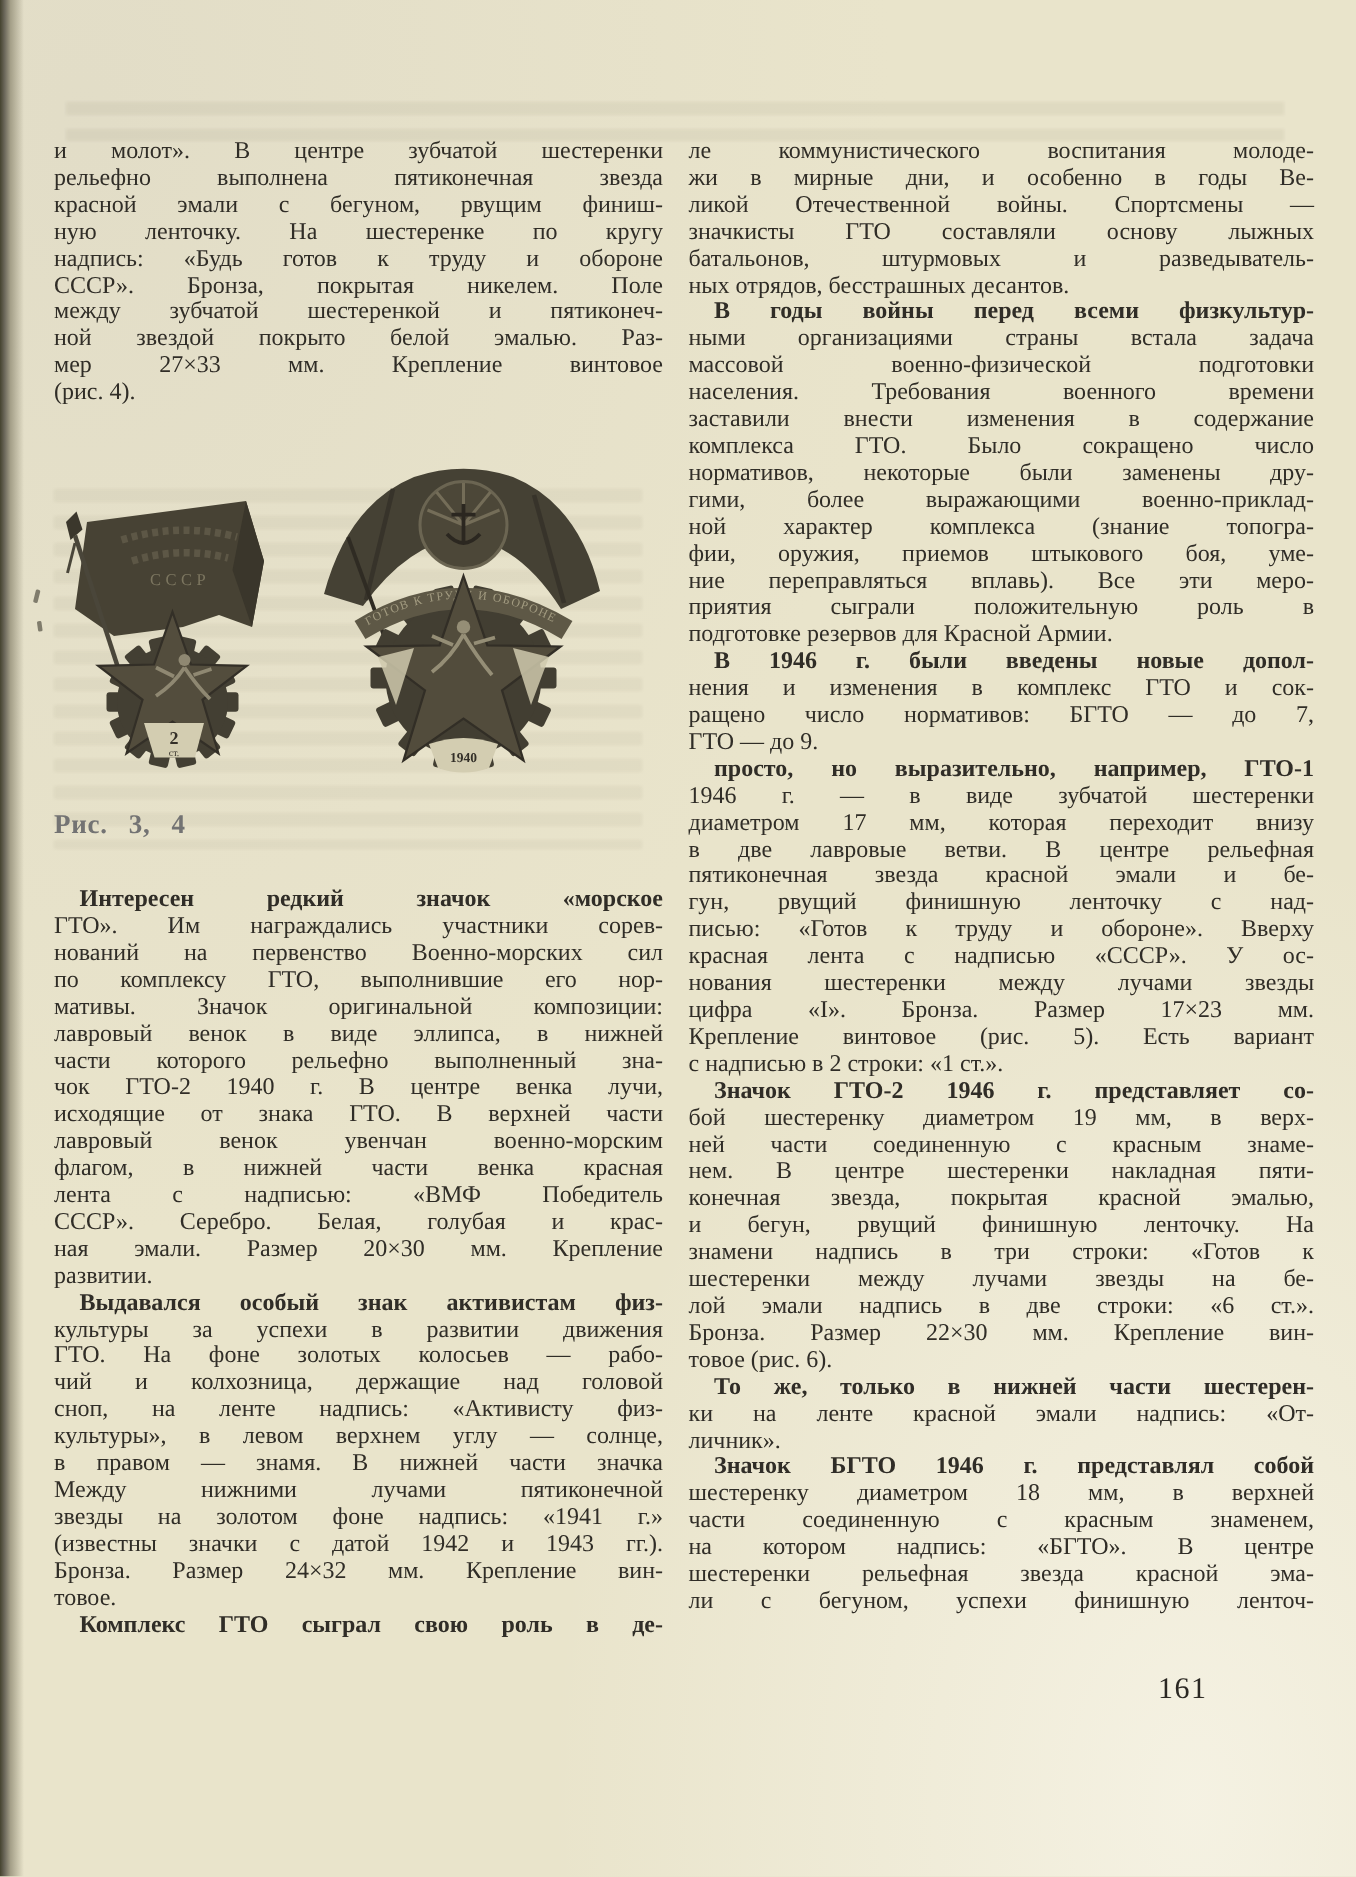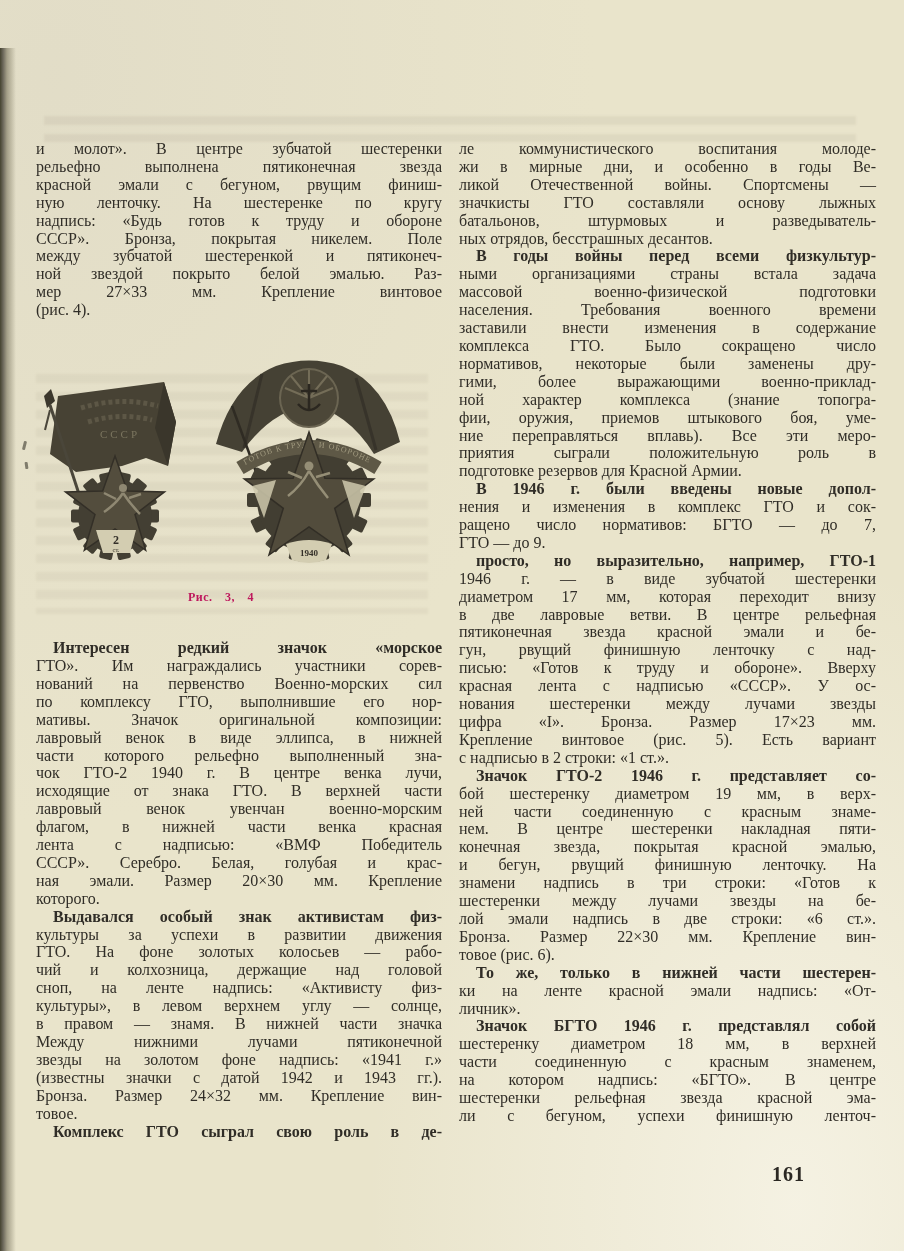--- a/index.html
+++ b/index.html
@@ -5,21 +5,21 @@
   html,body{margin:0;padding:0;}
   body{
     width:904px;height:1251px;position:relative;overflow:hidden;
     background:
       radial-gradient(ellipse at 88% 96%, rgba(246,243,229,.9) 0%, rgba(246,243,229,0) 38%),
       radial-gradient(ellipse at 6% 6%, rgba(224,219,198,.8) 0%, rgba(224,219,198,0) 45%),
       #e9e4cb;
     font-family:"Liberation Serif","DejaVu Serif",serif;
     color:#302d27;
   }
-  .page{position:absolute;inset:0;margin-top:48px;}
+  .page{position:absolute;inset:0;}
   .edge-left{
     position:absolute;left:0;top:0;bottom:0;width:16px;
     background:linear-gradient(90deg,#45432f 0px,#6b675a 3px,#a49f88 7px,rgba(233,228,203,0) 16px);
   }
   .ghost{
     position:absolute;pointer-events:none;
     background:repeating-linear-gradient(180deg,
       rgba(120,113,90,.12) 0px, rgba(120,113,90,.12) 9px,
       rgba(120,113,90,0) 9px, rgba(120,113,90,0) 18px);
     filter:blur(1.2px);
@@ -31,26 +31,26 @@
   .col-right{left:459px;width:417px;}
   .para{margin:0;}
   .ln{text-align:justify;text-align-last:justify;}
   .ln.last{text-align-last:left;}
   .para.indent .ln:first-child{text-indent:17px;font-weight:bold;}
   .figure{position:relative;height:320px;}
   .badge{position:absolute;}
   .badge-a{left:0px;top:47px;}
   .badge-b{left:170px;top:31px;}
   .fig-caption{
-    position:absolute;top:270px;left:0;width:370px;text-align:center;
-    font-weight:bold;font-size:12px;letter-spacing:.5px;word-spacing:9px;color:#be185d;
+    position:absolute;top:270px;left:0;width:370px;text-align:left;
+    font-weight:bold;font-size:18px;letter-spacing:.5px;word-spacing:9px;color:#737373;
   }
   .page-number{
     position:absolute;left:772px;top:1115px;
-    font-weight:bold;font-size:20px;letter-spacing:1px;color:#2b2823;
+    font-weight:normal;font-size:20px;letter-spacing:1px;color:#2b2823;
   }
   .artifact{position:absolute;background:#4a463a;border-radius:1px;opacity:.65;}
   .a1{left:23px;top:393px;width:3px;height:9px;transform:rotate(14deg);}
   .a2{left:25px;top:414px;width:3px;height:7px;transform:rotate(-8deg);}
 </style>
 </head>
 <body>
 
 <div class="page">
 
@@ -168,21 +168,21 @@
         <div class="ln">мативы. Значок оригинальной композиции:</div>
         <div class="ln">лавровый венок в виде эллипса, в нижней</div>
         <div class="ln">части которого рельефно выполненный зна-</div>
         <div class="ln">чок ГТО-2 1940 г. В центре венка лучи,</div>
         <div class="ln">исходящие от знака ГТО. В верхней части</div>
         <div class="ln">лавровый венок увенчан военно-морским</div>
         <div class="ln">флагом, в нижней части венка красная</div>
         <div class="ln">лента с надписью: «ВМФ Победитель</div>
         <div class="ln">СССР». Серебро. Белая, голубая и крас-</div>
         <div class="ln">ная эмали. Размер 20×30 мм. Крепление</div>
-        <div class="ln last">которого.</div>
+        <div class="ln last">развитии.</div>
       </div>
     <div class="para indent">
         <div class="ln">Выдавался особый знак активистам физ-</div>
         <div class="ln">культуры за успехи в развитии движения</div>
         <div class="ln">ГТО. На фоне золотых колосьев — рабо-</div>
         <div class="ln">чий и колхозница, держащие над головой</div>
         <div class="ln">сноп, на ленте надпись: «Активисту физ-</div>
         <div class="ln">культуры», в левом верхнем углу — солнце,</div>
         <div class="ln">в правом — знамя. В нижней части значка</div>
         <div class="ln">Между нижними лучами пятиконечной</div>

